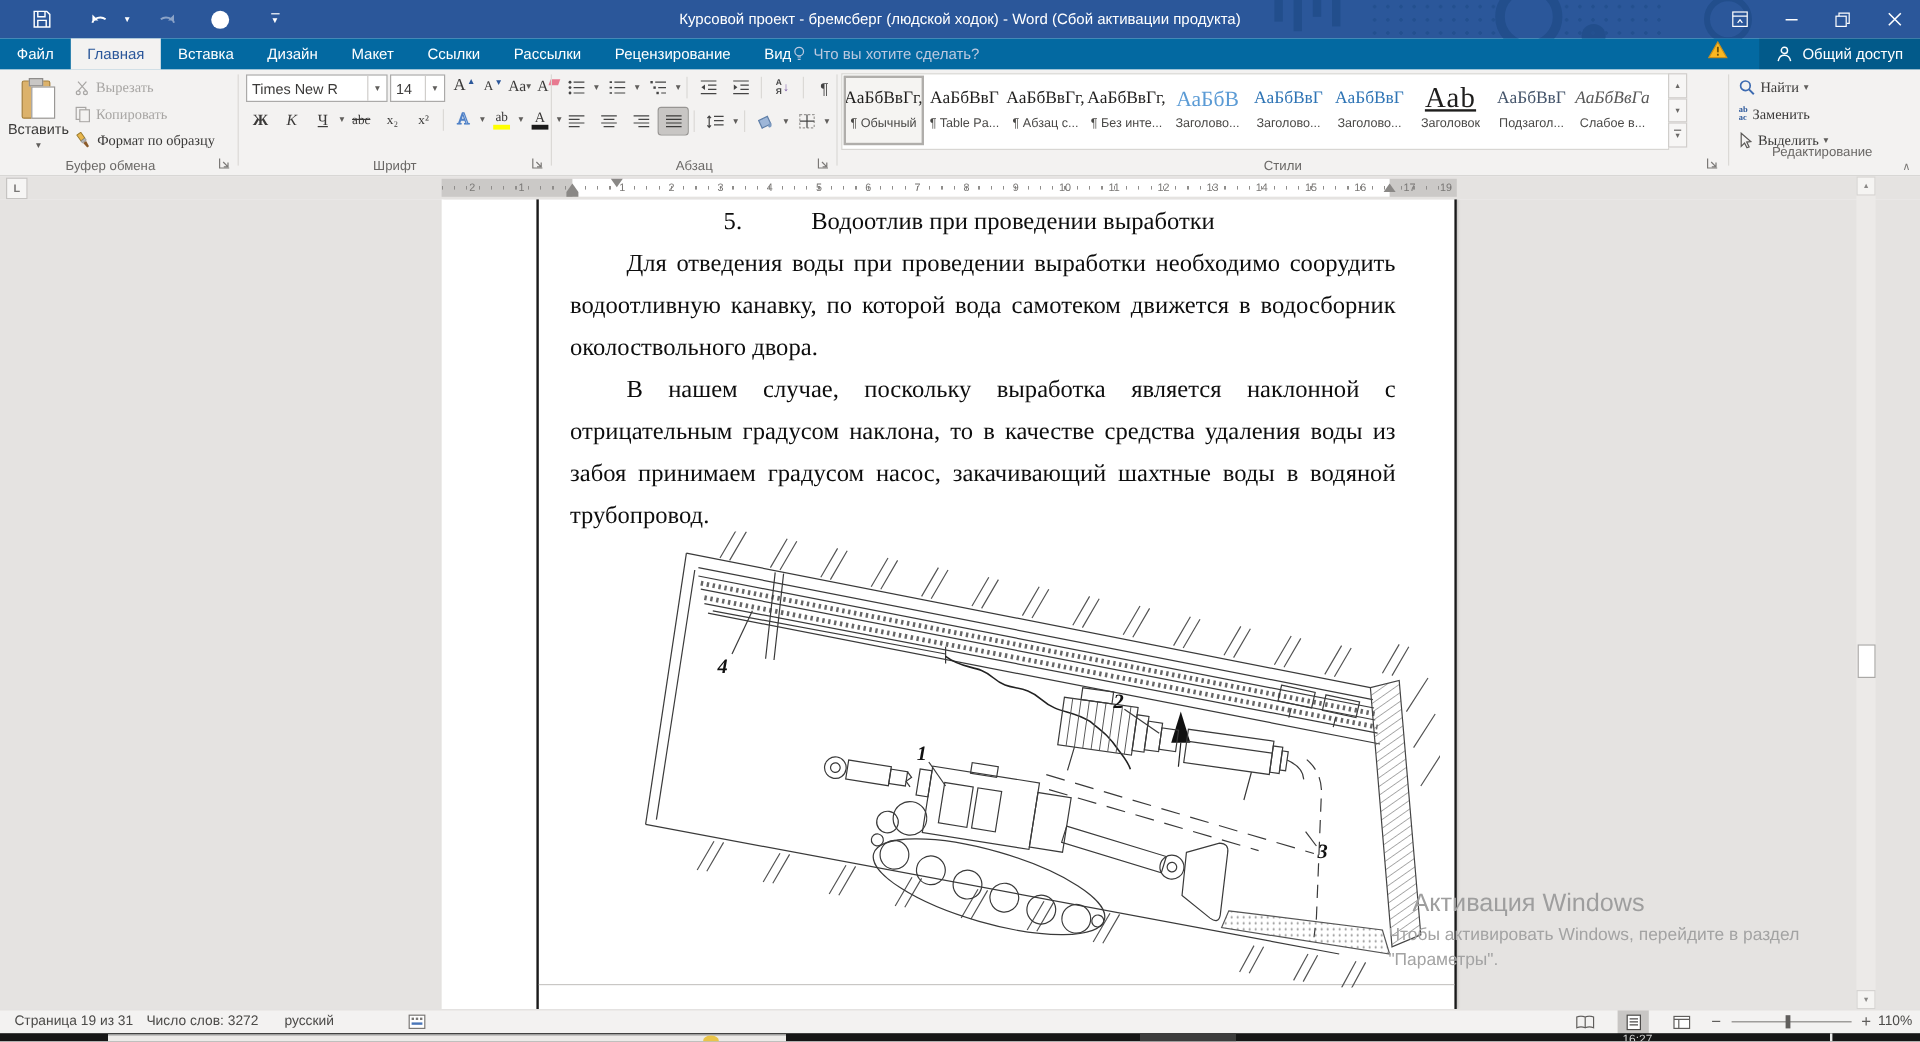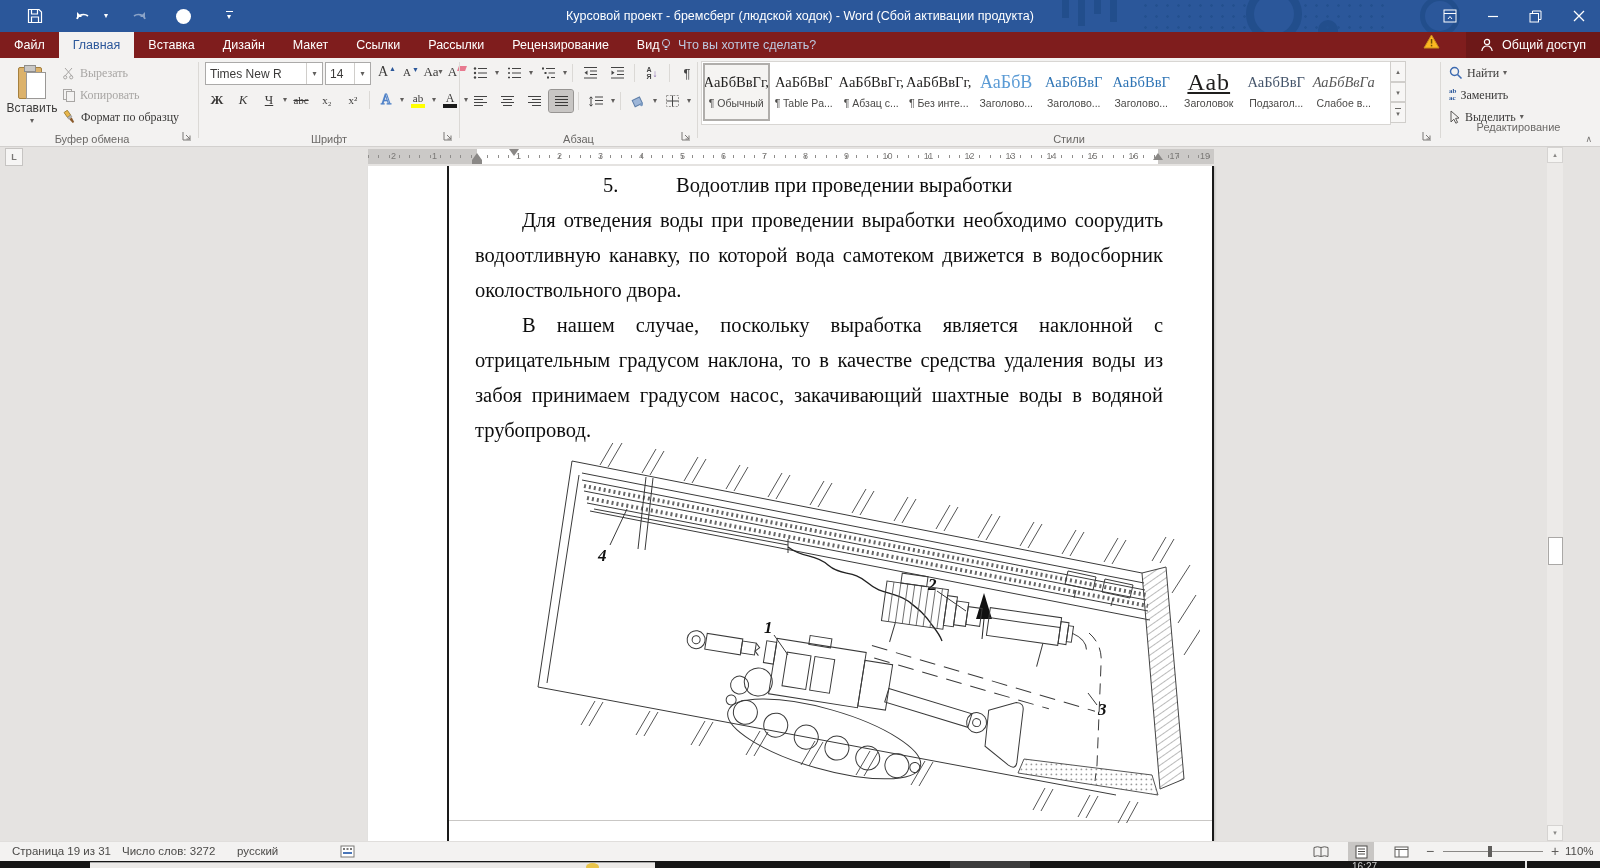--- a/index.html
+++ b/index.html
@@ -15,21 +15,21 @@
   .tb-dotgrid{position:absolute;background-image:radial-gradient(circle 2px,#23508f 70%,transparent 71%);background-size:11px 11px;}
   #qat{position:absolute;left:0;top:0;height:32px;display:flex;align-items:center;gap:0;color:#fff;}
   .qbtn{width:34px;height:32px;display:flex;align-items:center;justify-content:center;}
   .qbtn svg{display:block;}
   #win-title{position:absolute;left:0;top:0;width:1600px;height:32px;line-height:32px;
              text-align:center;color:#fff;font-size:12.5px;pointer-events:none;}
   #winbtns{position:absolute;right:0;top:0;height:32px;display:flex;}
   .wbtn{width:43px;height:32px;display:flex;align-items:center;justify-content:center;color:#fff;}
 
   
-  #tabrow{position:absolute;left:0;top:32px;width:1600px;height:26px;background:#7f1d1d;display:flex;}
+  #tabrow{position:absolute;left:0;top:32px;width:1600px;height:26px;background:#0369a1;display:flex;}
   .tab{height:26px;line-height:26px;padding:0 14px;color:#fff;font-size:12.5px;cursor:default;}
   .tab.tab-active{background:#f3f2f1;color:#2b579a;}
   #tellme{position:absolute;left:660px;top:32px;height:26px;display:flex;align-items:center;gap:6px;
           color:#bdc9e0;font-size:12.5px;}
   #share{position:absolute;right:0;top:32px;height:26px;display:flex;align-items:center;gap:8px;
          color:#fff;font-size:12.5px;padding:0 14px;background:rgba(0,0,0,.14);}
   #warnbadge{position:absolute;right:160px;top:34px;}
 
   
   #ribbon{position:absolute;left:0;top:58px;width:1600px;height:88px;background:#f3f2f1;border-bottom:1px solid #d2d0ce;font-size:12px;}
@@ -708,20 +708,27 @@
         <path d="M437,148 L466,168"></path>
         <path d="M597,262 L588,250"></path>
       </g>
       <text x="98" y="118">4</text>
       <text x="264" y="190">1</text>
       <text x="428" y="147">2</text>
       <text x="598" y="272">3</text>
     </svg>
   </div>
 
+  <div id="watermark">
+    <div class="wm1">Активация Windows</div>
+    <div class="wm2">
+      <div>Чтобы активировать Windows, перейдите в раздел</div>
+      <div>"Параметры".</div>
+    </div>
+  </div>
 </div>
 
 <div id="vscroll">
   <div class="sbtn" style="top:0;">▴</div>
   <div id="sthumb"></div>
   <div class="sbtn" style="bottom:0;top:auto;">▾</div>
 </div>
 
 <div id="statusbar">
   <span class="sitem" style="left:12px;">Страница 19 из 31</span>

